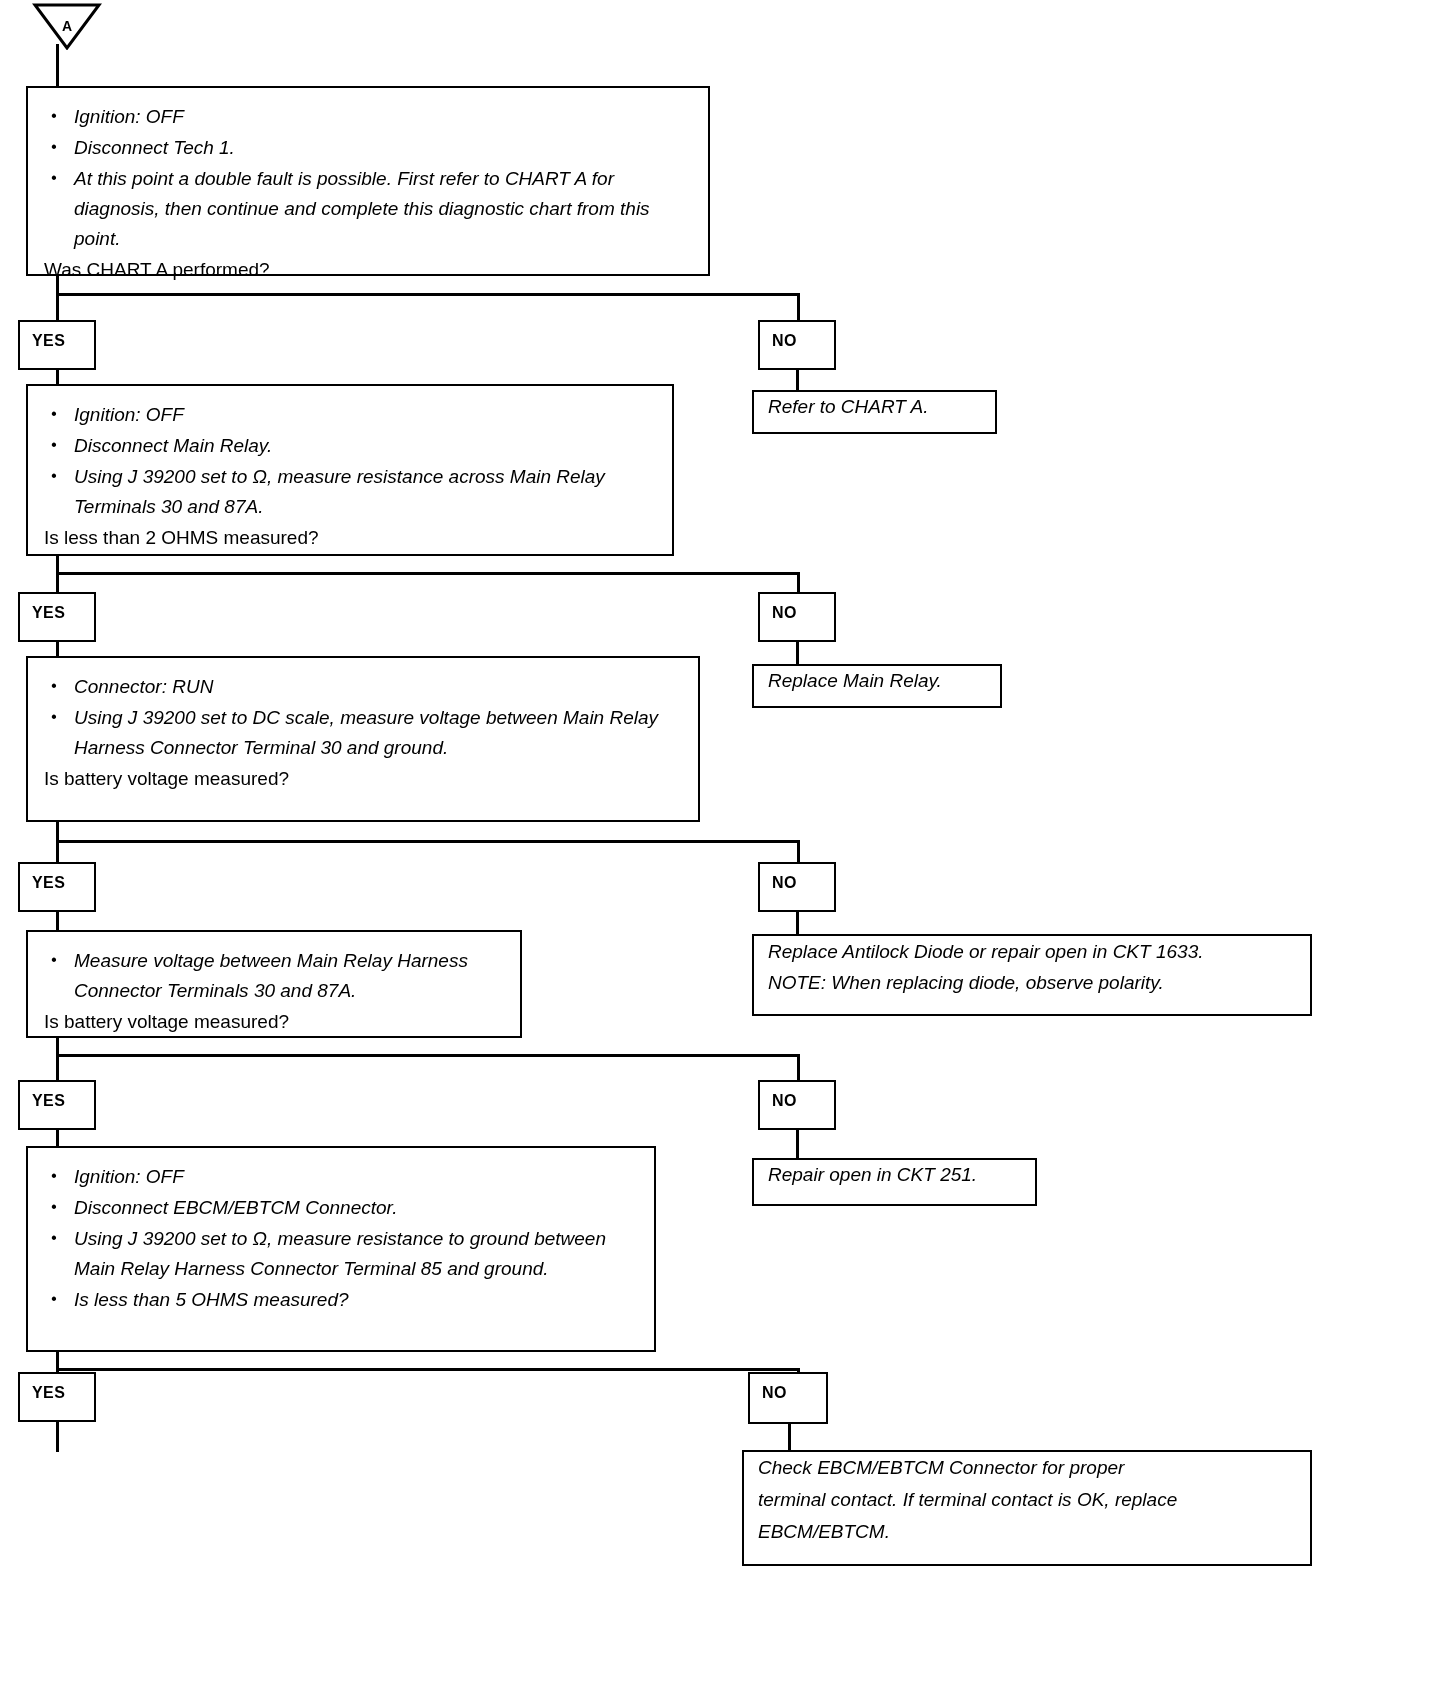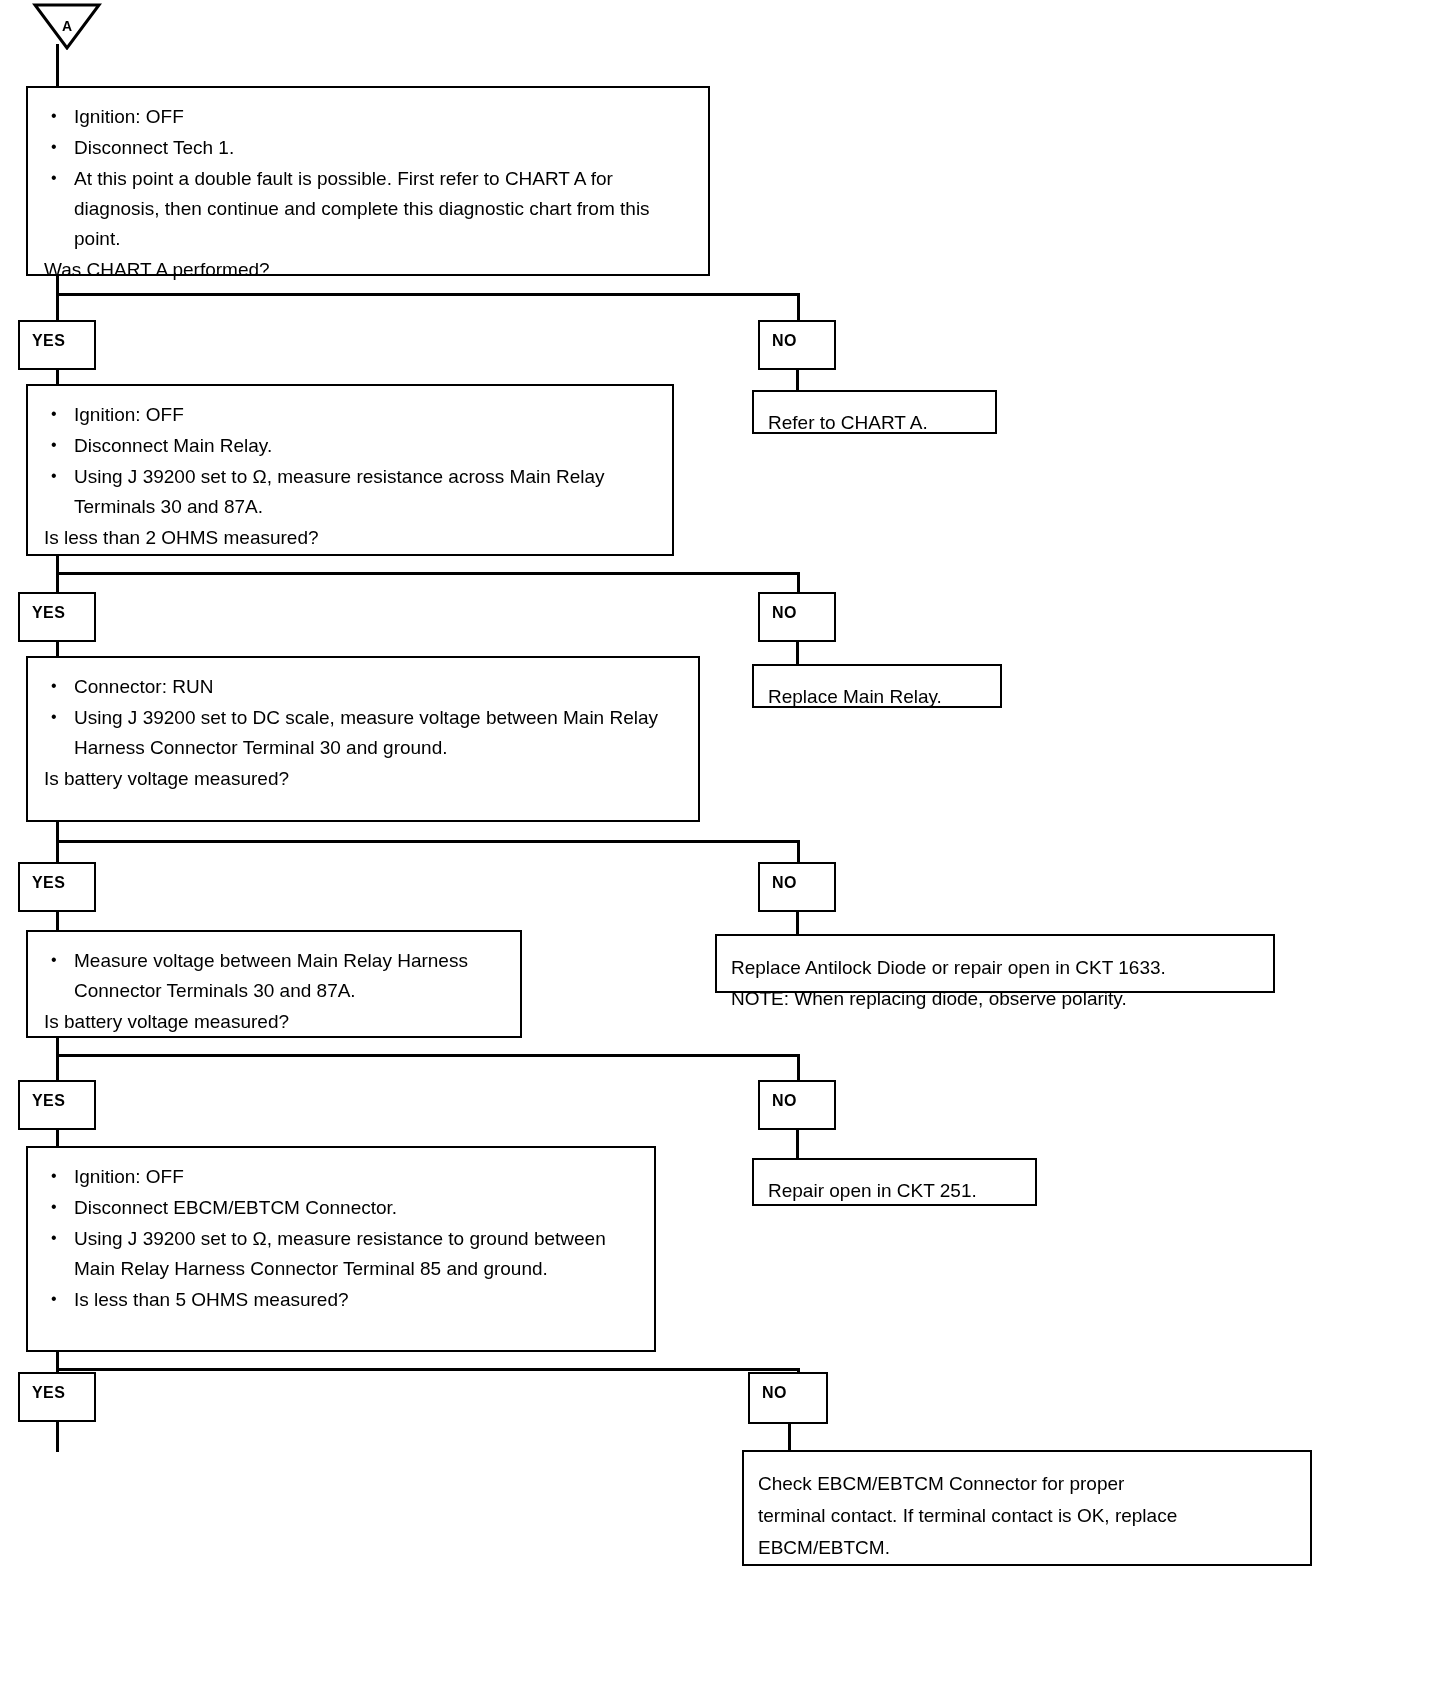--- a/index.html
+++ b/index.html
@@ -23,38 +23,40 @@
     box-sizing: border-box;
     border: 2px solid #000;
     background: #fff;
   }
   .proc {
     padding: 14px 16px 12px 16px;
     font-size: 19px;
     line-height: 30px;
   }
   .action {
-    padding: 16px 14px;
+    padding: 0 14px;
     font-size: 19px;
     line-height: 29px;
+    font-style: italic;
   }
   .decision-label {
     display: flex;
     align-items: flex-start;
     justify-content: flex-start;
     font-size: 16px;
     font-weight: bold;
     letter-spacing: 0.4px;
     padding: 10px 0 0 12px;
   }
 
   ul.bullets {
     list-style: none;
     margin: 0;
     padding: 0;
+    font-style: italic;
   }
   ul.bullets > li {
     position: relative;
     padding-left: 30px;
     margin: 0 0 1px 0;
   }
   ul.bullets > li::before {
     content: "\2022";
     position: absolute;
     left: 7px;
@@ -158,21 +160,21 @@
 
   <div class="vline" style="left:56px; top:822px; height:46px;"></div>
   <div class="hline" style="left:56px; top:840px; width:744px;"></div>
   <div class="vline" style="left:797px; top:840px; height:22px;"></div>
 
   <div class="node decision-label" style="left:18px; top:862px; width:78px; height:50px;">YES</div>
   <div class="vline" style="left:56px; top:912px; height:18px;"></div>
 
   <div class="node decision-label" style="left:758px; top:862px; width:78px; height:50px;">NO</div>
   <div class="vline" style="left:796px; top:912px; height:22px;"></div>
-  <div class="node action" style="left:715px; top:934px; width:560px; height:59px; line-height:31px;">
+  <div class="node action" style="left:752px; top:934px; width:560px; height:82px; line-height:31px;">
     <div>Replace Antilock Diode or repair open in CKT 1633.</div>
     <div>NOTE:  When replacing diode, observe polarity.</div>
   </div>
 
   <div class="node proc" style="left:26px; top:930px; width:496px; height:108px;">
     <ul class="bullets">
       <li>Measure voltage between Main Relay Harness Connector Terminals 30 and 87A.</li>
     </ul>
     <div class="tail">Is battery voltage measured?</div>
   </div>

